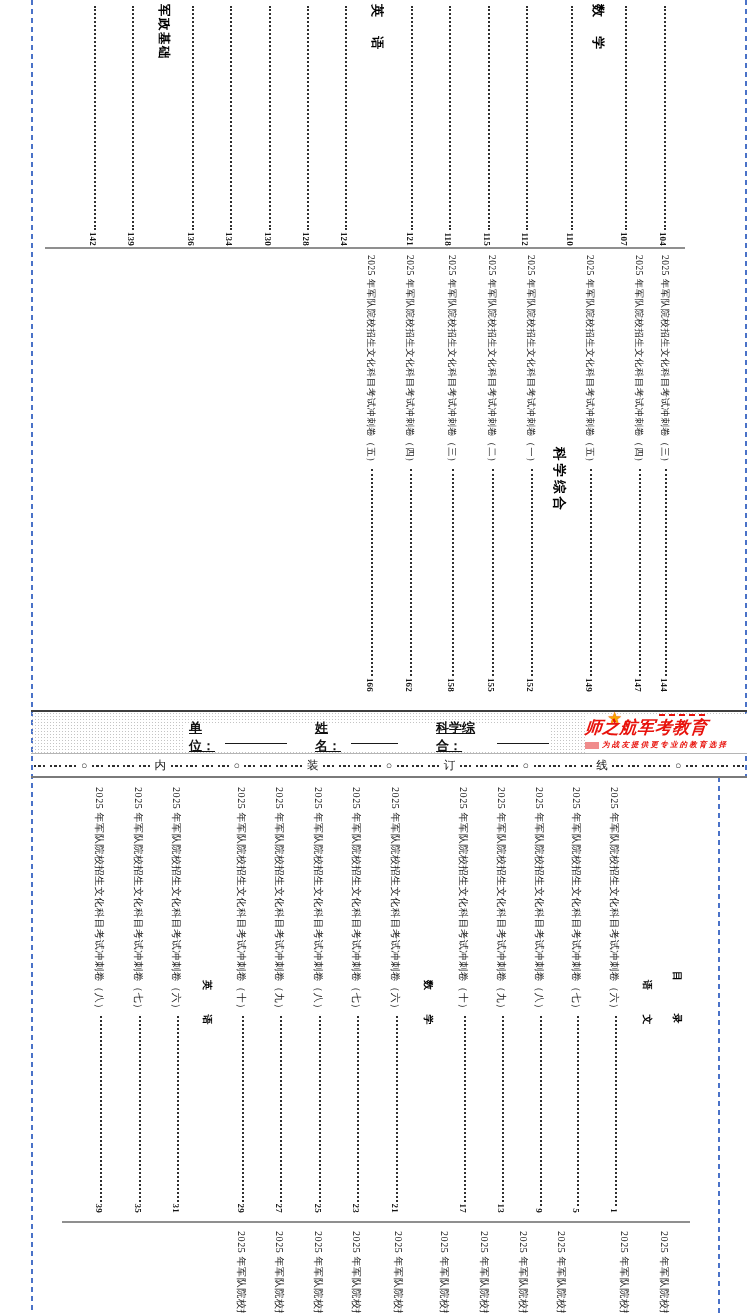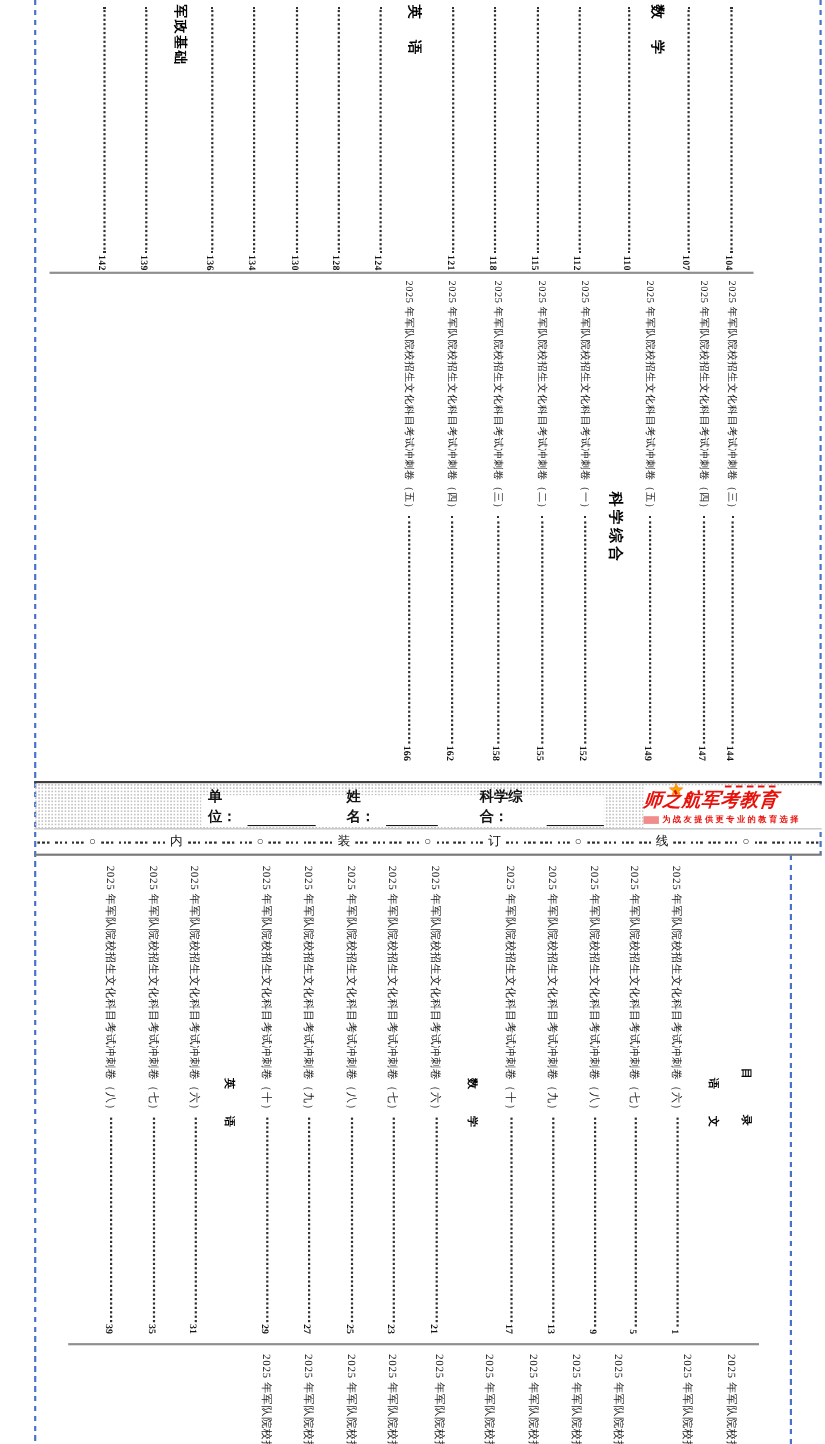--- a/index.html
+++ b/index.html
@@ -36,37 +36,37 @@
 
   .rule{position:absolute;height:2px;background:#8f8f8f;}
   #top-rule{top:247px;left:45px;width:640px;}
   #bottom-rule{top:444px;left:62px;width:628px;}
 
   
   #texture{position:absolute;left:31px;top:712px;width:716px;height:41px;
            background-image:radial-gradient(#c4c4c4 0.7px,rgba(0,0,0,0) 0.8px);
            background-size:3px 3px;}
   #info-box{position:absolute;left:183px;top:723px;width:366px;height:28px;background:#fff;
-            display:flex;align-items:flex-end;padding-left:6px;box-sizing:border-box;
-            font-weight:bold;font-size:13px;color:#111;}
+            display:flex;align-items:center;padding-left:6px;box-sizing:border-box;
+            font-weight:bold;font-size:13px;color:#111;text-decoration:underline;}
   .wline{display:inline-block;height:13px;border-bottom:1.6px solid #1a1a1a;}
   .w66{width:66px;margin-right:28px;}
   .w50{width:50px;margin-right:38px;}
   .w56{width:56px;}
 
   #logo{position:absolute;left:585px;top:714px;width:163px;height:40px;background:#fff;}
   #logo-text{position:relative;z-index:1;font-family:"Liberation Sans","DejaVu Sans",sans-serif;
              font-weight:900;font-style:italic;font-size:17px;letter-spacing:0.5px;
              color:#e8120c;transform:skewX(-5deg);margin-top:2px;}
   #logo-star{position:absolute;left:22px;top:-6px;z-index:0;font-size:17px;color:#f7a600;
              text-shadow:0 0 1px #e8120c;font-style:normal;}
   #logo-marks{position:absolute;left:74px;top:0;width:46px;border-top:2.5px dashed #e8120c;z-index:2;}
   #logo-tag{display:flex;align-items:center;margin-top:1px;
             font-family:"Liberation Sans","DejaVu Sans",sans-serif;
-            font-weight:bold;font-size:7.5px;color:#e8120c;letter-spacing:2.2px;white-space:nowrap;}
+            font-weight:bold;font-size:7.5px;color:#e8120c;letter-spacing:2.2px;white-space:nowrap;font-style:italic;}
   .tag-block{display:inline-block;width:14px;height:7px;background:#f08c8c;margin-right:3px;}
 
   
   #binding-row{position:absolute;left:31px;top:757px;width:716px;height:18px;
                display:flex;justify-content:space-between;align-items:center;
                padding:0 3px;box-sizing:border-box;}
   .b-dash{display:inline-block;width:11px;height:2.2px;
           background:repeating-linear-gradient(90deg,#2e2e2e 0 2.4px,rgba(0,0,0,0) 2.4px 4.4px);}
   .b-ring{font-size:10.5px;color:#2e2e2e;line-height:1;}
   .b-char{font-size:11.5px;color:#111;font-weight:500;line-height:1;}

